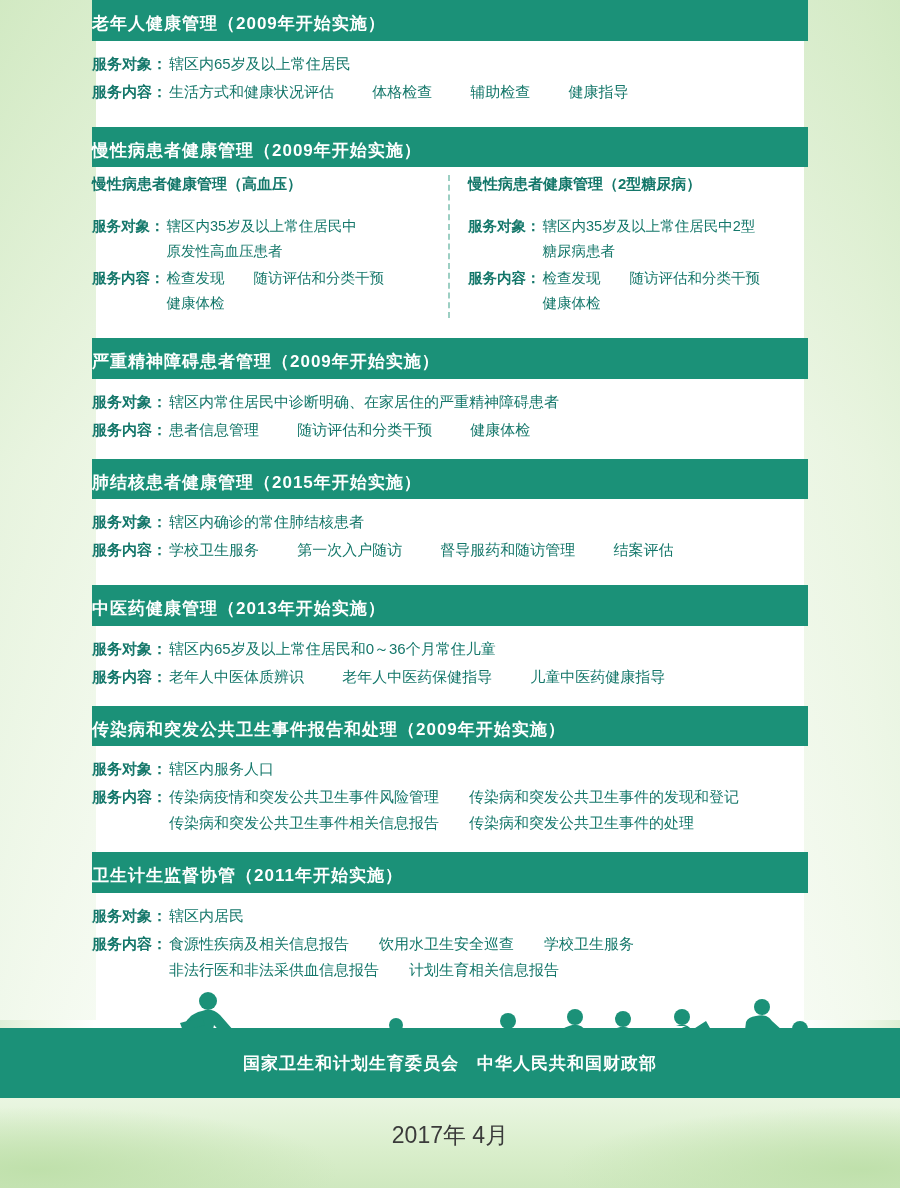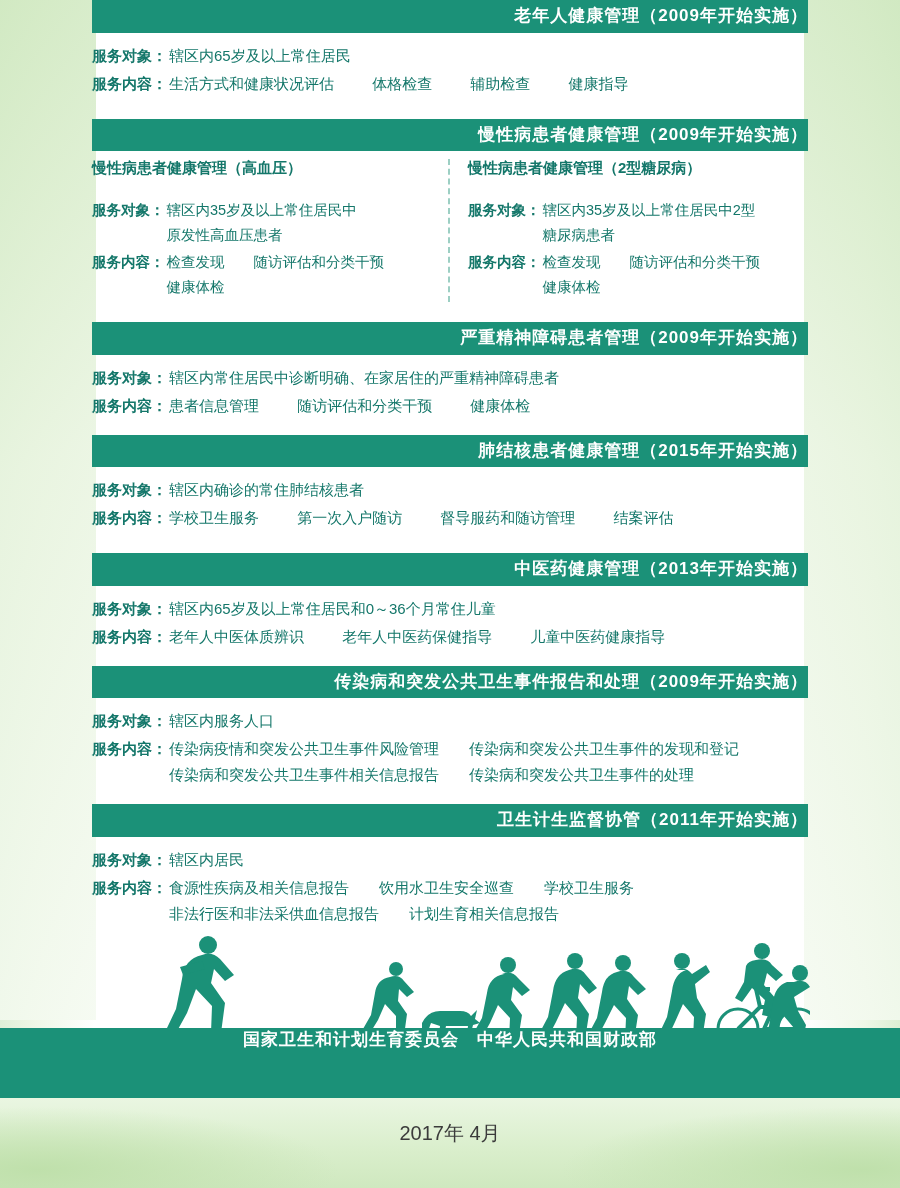--- a/index.html
+++ b/index.html
@@ -21,25 +21,25 @@
   .leafR{position:absolute;right:0;top:0;width:96px;height:1020px;
     background:linear-gradient(200deg,#cfe8bf 0%,#e8f4df 45%,#f4faf0 100%);opacity:.85;}
 
   .content{position:absolute;left:0;top:0;width:900px;}
 
   
   .block{margin:0 auto;width:716px;}
   .bar{
     background:#1b9178;
     color:#ffffff;
-    text-align:right;
+    text-align:left;
     font-size:17px;
     font-weight:bold;
     letter-spacing:1px;
-    padding:6px 0 7px;
+    padding:14px 0 7px;
     line-height:1.15;
   }
   .rows{padding:10px 0 0 0;}
   .row{
     display:flex;
     align-items:flex-start;
     color:#14776a;
     font-size:15px;
     line-height:26px;
     margin-bottom:2px;
@@ -69,40 +69,40 @@
   .gap-s{height:14px;}
 
   
   .silho{position:relative;height:118px;margin-top:6px;}
   .silho svg{display:block;margin:0 auto;}
 
   
   .footer-band{
     position:absolute;left:0;top:1028px;width:900px;height:70px;
     background:#1b9178;
-    display:flex;justify-content:center;
+    display:flex;align-items:center;justify-content:center;
   }
   .footer-band span{
     color:#ffffff;font-size:17px;font-weight:bold;letter-spacing:1px;
   }
   .date-band{
     position:absolute;left:0;top:1098px;width:900px;height:90px;
     background:linear-gradient(to bottom,#eaf6e2 0%,#d9eecb 60%,#cfe8bf 100%);
   }
   .date-band .leafdeco{
     position:absolute;left:0;top:0;width:380px;height:90px;
     background:radial-gradient(ellipse at 10% 80%, #bfe0ab 0%, rgba(191,224,171,0) 62%);
   }
   .date-band .leafdeco2{
     position:absolute;right:0;top:0;width:380px;height:90px;
     background:radial-gradient(ellipse at 90% 80%, #bfe0ab 0%, rgba(191,224,171,0) 62%);
   }
   .date-text{
     position:absolute;left:0;top:22px;width:900px;text-align:center;
-    font-size:20px;color:#3b3b3b;
+    font-size:23px;color:#3b3b3b;
   }
 </style>
 </head>
 <body>
 
 <div class="page">
   <div class="leafL"></div>
   <div class="leafR"></div>
 
   <div class="content">

